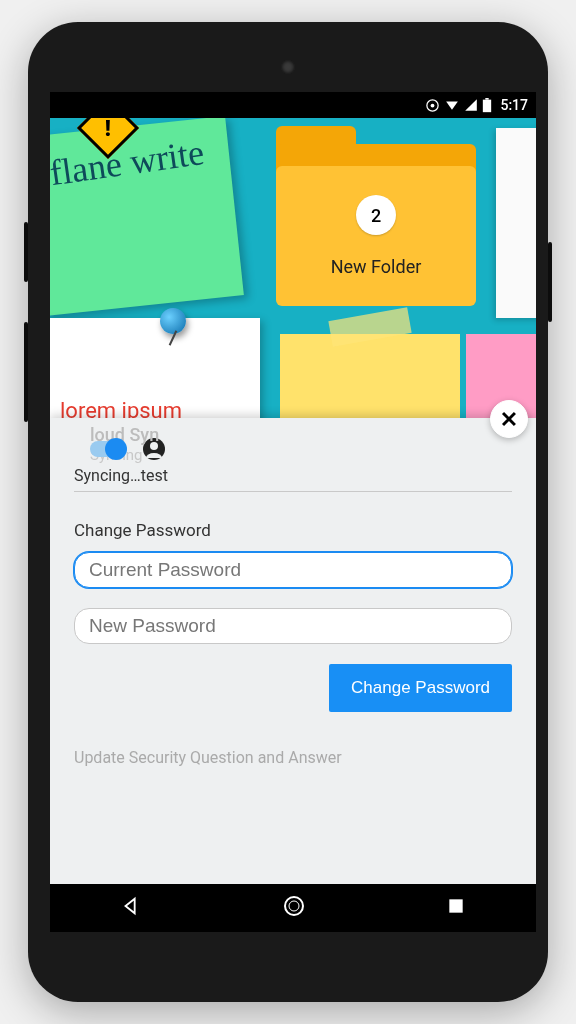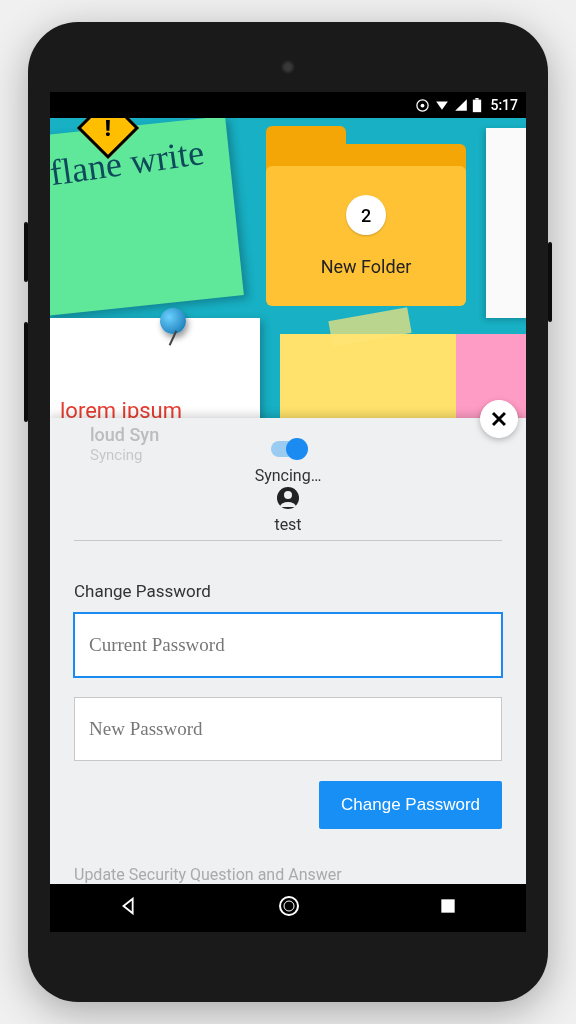--- a/index.html
+++ b/index.html
@@ -12,21 +12,21 @@
     align-items: center;
     justify-content: center;
     overflow: hidden;
   }
   
   .phone {
     width: 520px;
     height: 980px;
     background: #1a1a1a;
     border-radius: 50px;
-    padding: 70px 22px 70px 22px;
+    padding: 70px 12px 70px 22px;
     position: relative;
     box-shadow: 0 10px 40px rgba(0,0,0,.3);
   }
   .phone::before { 
     content:"";
     position:absolute;
     top:38px; left:50%;
     width:14px; height:14px;
     background:#3a3a3a;
     border-radius:50%;
@@ -215,25 +215,24 @@
     background:#fff;
     border-radius:50%;
     border:1px solid #fff;
     display:flex; align-items:center; justify-content:center;
     font-size:22px; font-weight:bold;
     box-shadow:0 2px 6px rgba(0,0,0,.25);
     cursor:pointer;
   }
   .tabs {
     display:flex;
-    margin:18px 24px 16px 24px;
-    justify-content:flex-end;
+    margin:18px 24px 4px 24px;
+    justify-content:flex-start;
     border-bottom:1px solid #c9c9c9;
     padding-bottom:6px;
-    flex-direction:column;
   }
   .tab {
     display:flex; flex-direction:column; align-items:center;
     font-size:16px; color:#333;
     gap:4px;
     cursor:pointer;
   }
   .tab .ic { height:26px; display:flex; align-items:center; }
   
   .toggle {
@@ -255,26 +254,26 @@
     padding:24px;
   }
   .form h3 {
     font-weight:400;
     font-size:17px;
     color:#333;
     margin-bottom:12px;
   }
   .input {
     width:100%;
-    height:64px;
+    height:36px;
     border:1px solid #c8c8c8;
-    border-radius:0;
+    border-radius:15px;
     padding:0 14px;
     font-size:19px;
-    font-family: Liberation Serif, serif;
+    font-family: Liberation Sans, sans-serif;
     color:#555;
     background:#fff;
     margin-bottom:20px;
   }
   .input::placeholder { color:#777; }
   .input.active { border-color:#1b8bf2; box-shadow:0 0 0 1px #1b8bf2; }
   .btn-primary {
     float:right;
     background:#188ff5;
     color:#fff;

